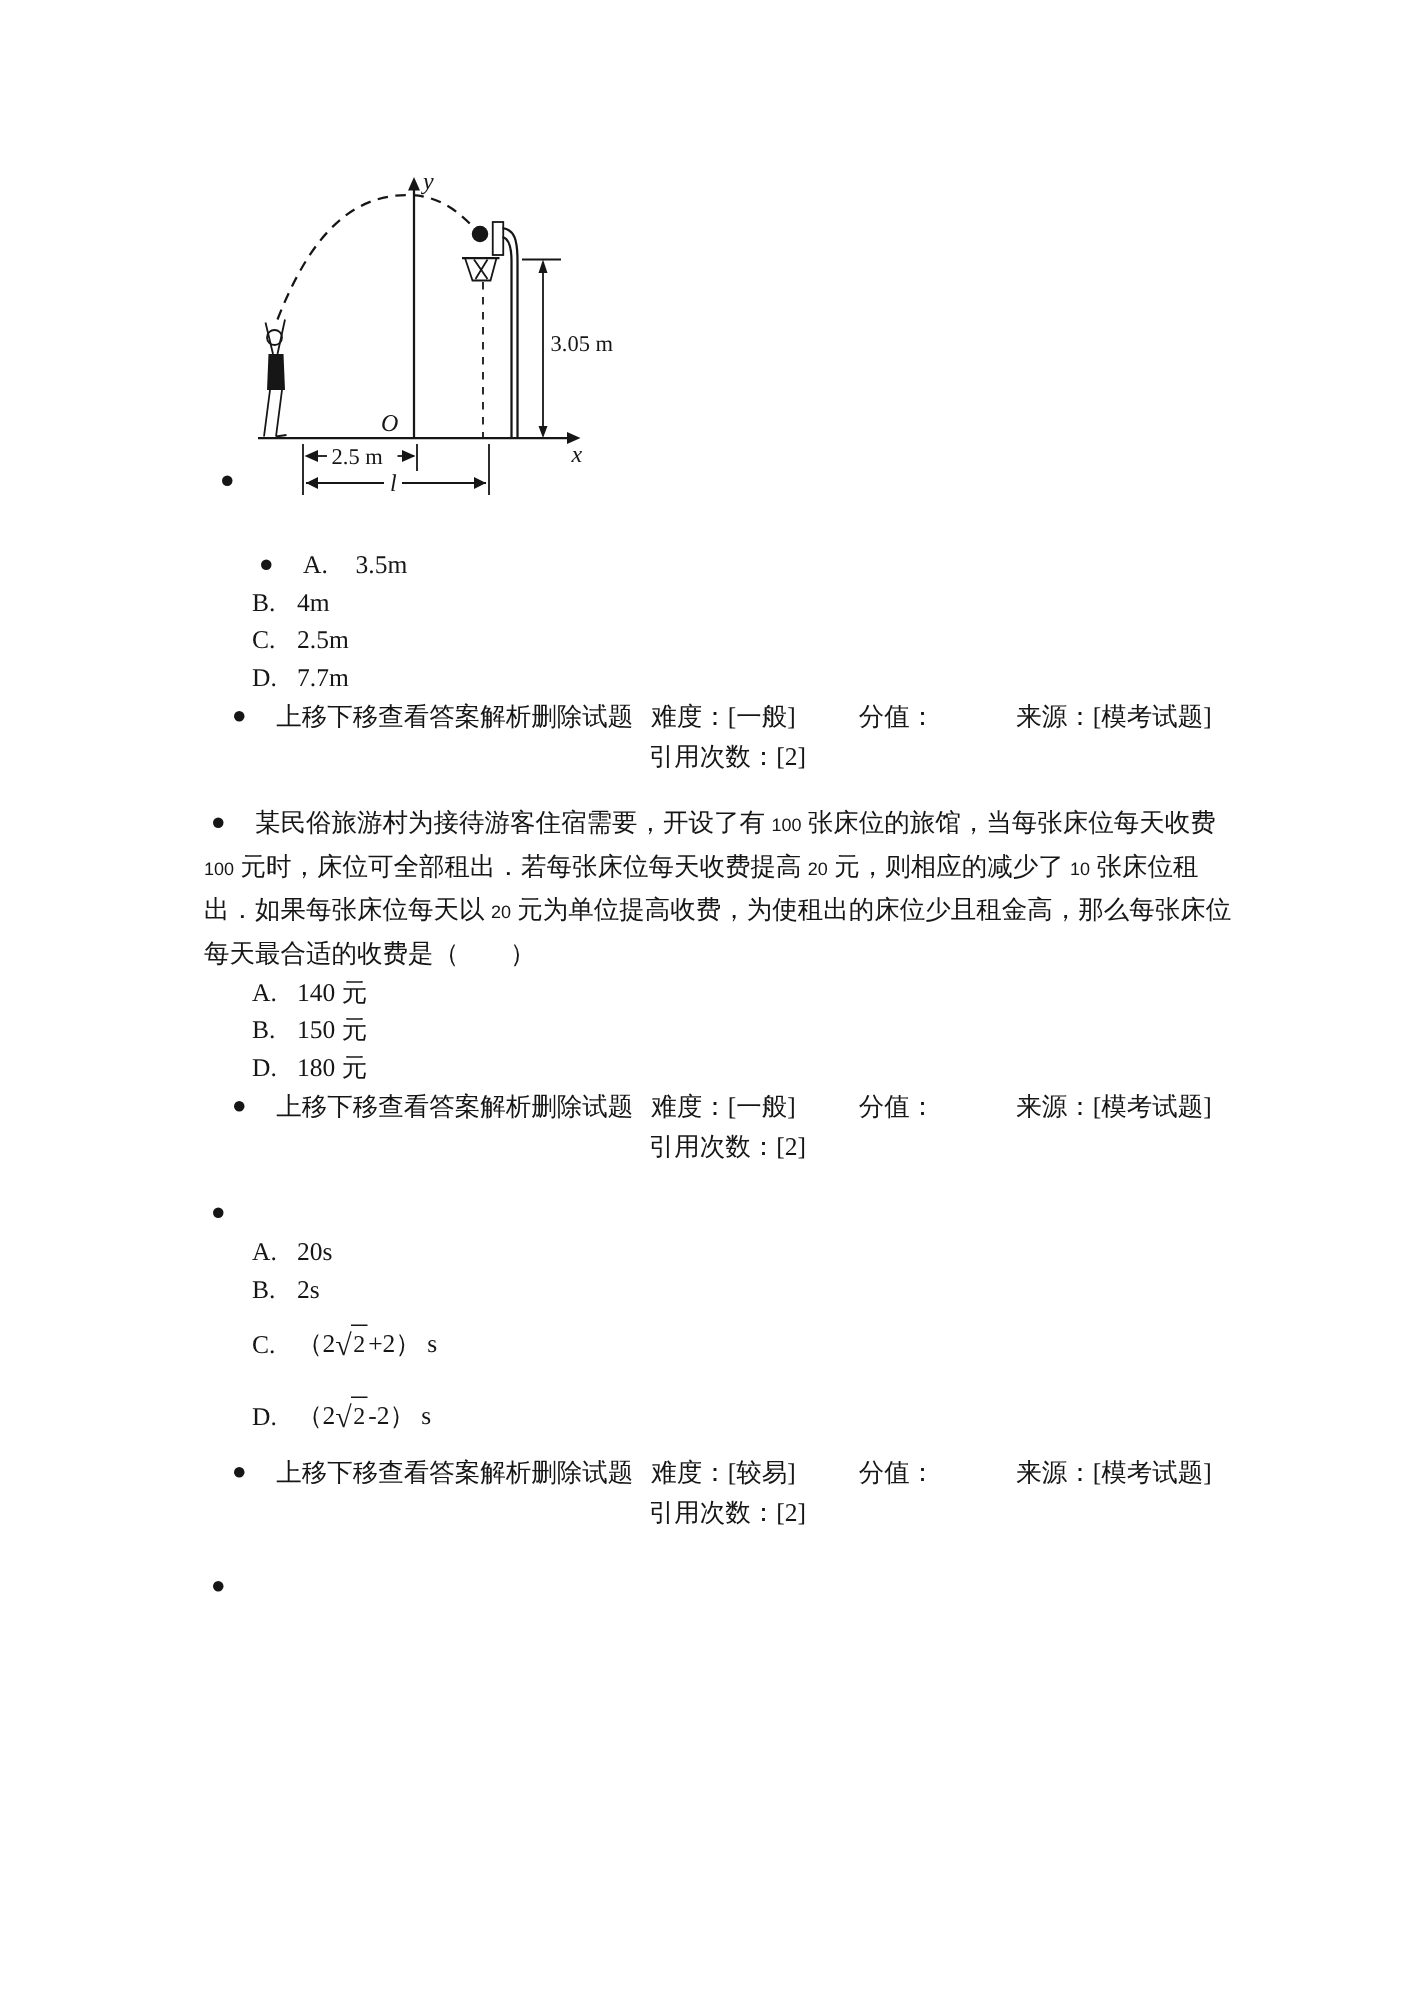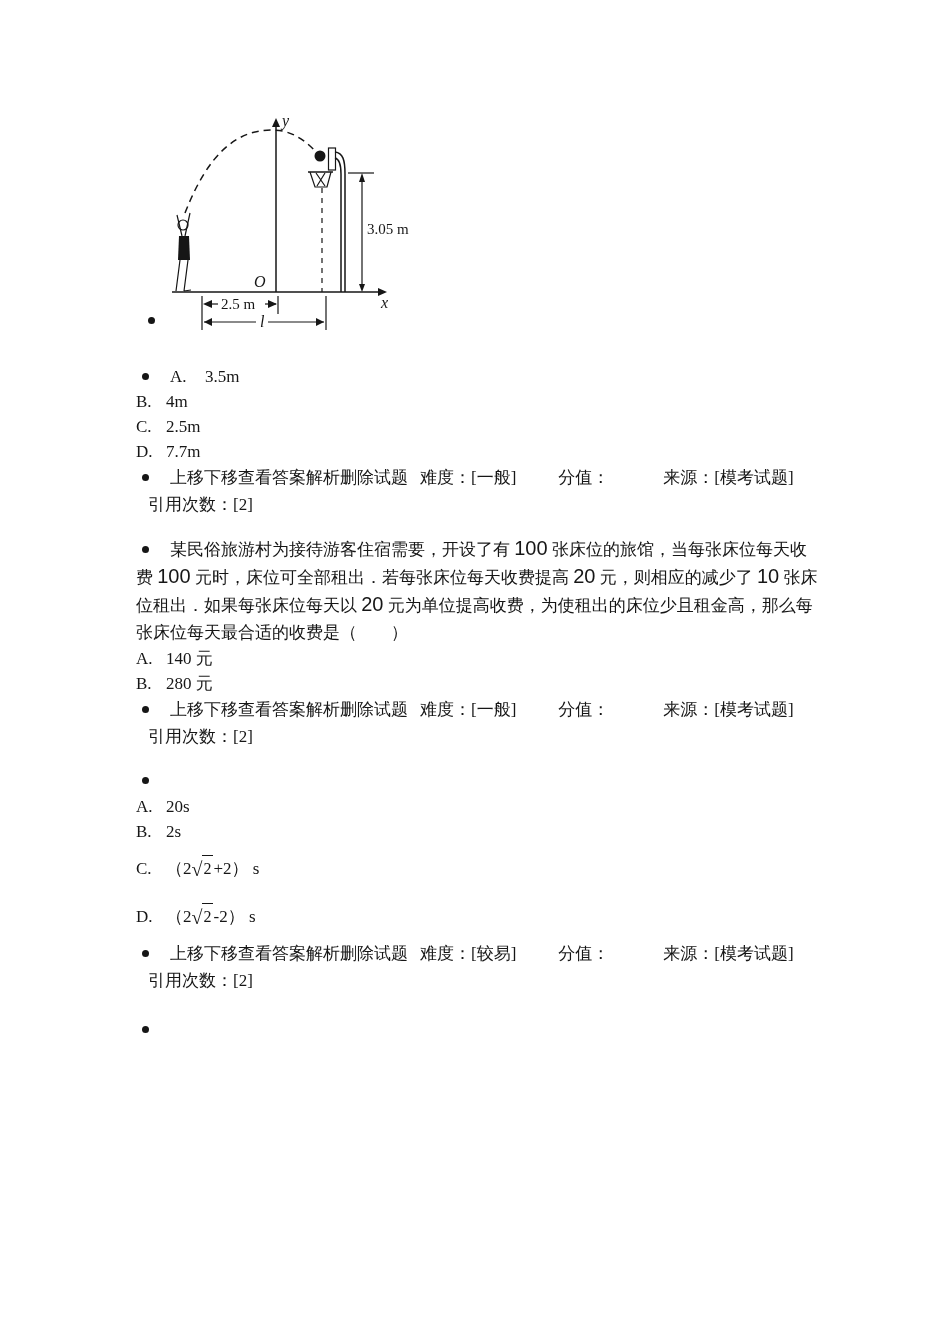--- a/index.html
+++ b/index.html
@@ -18,26 +18,26 @@
   
   .figrow{display:flex;align-items:flex-end;margin-bottom:26px;}
   .fig line,.fig path,.fig circle,.fig rect,.fig polyline{stroke:#161616;fill:none;stroke-width:1.5;}
   .fig .fill{fill:#161616;stroke:none;}
   .fig text{fill:#161616;stroke:none;font-family:"Liberation Serif","DejaVu Serif",serif;font-size:15px;}
   .fig text.it{font-style:italic;font-size:16px;}
   .fig .thin{stroke-width:1.2;}
 
   
   .qbody{margin:0;font-size:17px;line-height:27px;}
-  .meta{margin:0;font-size:17px;line-height:27px;}
-  .opt{font-size:17px;line-height:25px;}
+  .meta{margin:0;font-size:17px;line-height:27px;text-align:center;}
+  .opt{font-size:17px;line-height:25px;margin-left:32px;}
   .opt-tall{height:48px;display:flex;align-items:center;}
   .letter{display:inline-block;width:30px;}
   .letter-b{width:35px;}
-  .lat{font-family:"Liberation Sans","DejaVu Sans",sans-serif;font-size:20px;}
+  .lat{font-family:"Liberation Sans","DejaVu Sans",sans-serif;font-size:12px;}
 
   section.question{margin-top:17px;}
   #questions > section:first-child{margin-top:0;}
   #questions > section:nth-child(4){margin-top:22px;}
 
   
   .mlink{cursor:pointer;}
   .mfield{white-space:normal;}
   .g1{margin-left:12px;}
   .g2{margin-left:42px;}
@@ -128,21 +128,22 @@
           <div class="opt"><span class="letter">B.</span><span class="val">4m</span></div>
           <div class="opt"><span class="letter">C.</span><span class="val">2.5m</span></div>
           <div class="opt"><span class="letter">D.</span><span class="val">7.7m</span></div>
         </div>
         <p class="meta"><span class="bullet"></span><span class="mlink">上移</span><span class="mlink">下移</span><span class="mlink">查看答案解析</span><span class="mlink">删除试题</span><span class="mfield g1"><span>难度：</span><span>[一般]</span></span><span class="mfield g2"><span>分值：</span></span><span class="mfield g3"><span>来源：</span><span>[模考试题]</span></span><span class="mfield g4"><span>引用次数：</span><span>[2]</span></span></p>
       </section>
       <section class="question">
         <p class="qbody"><span class="bullet"></span><span>某民俗旅游村为接待游客住宿需要，开设了有 <span class="lat">100</span> 张床位的旅馆，当每张床位每天收费 <span class="lat">100</span> 元时，床位可全部租出．若每张床位每天收费提高 <span class="lat">20</span> 元，则相应的减少了 <span class="lat">10</span> 张床位租出．如果每张床位每天以 <span class="lat">20</span> 元为单位提高收费，为使租出的床位少且租金高，那么每张床位每天最合适的收费是（　　）</span></p>
         <div class="opts">
           <div class="opt"><span class="letter">A.</span><span class="val">140 元</span></div>
-          <div class="opt"><span class="letter">B.</span><span class="val">280 元</span></div>
+          <div class="opt"><span class="letter">B.</span><span class="val">150 元</span></div>
+          <div class="opt"><span class="letter">D.</span><span class="val">180 元</span></div>
         </div>
         <p class="meta"><span class="bullet"></span><span class="mlink">上移</span><span class="mlink">下移</span><span class="mlink">查看答案解析</span><span class="mlink">删除试题</span><span class="mfield g1"><span>难度：</span><span>[一般]</span></span><span class="mfield g2"><span>分值：</span></span><span class="mfield g3"><span>来源：</span><span>[模考试题]</span></span><span class="mfield g4"><span>引用次数：</span><span>[2]</span></span></p>
       </section>
       <section class="question">
         <p class="qbody"><span class="bullet"></span></p>
         <div class="opts">
           <div class="opt"><span class="letter">A.</span><span class="val">20s</span></div>
           <div class="opt"><span class="letter">B.</span><span class="val">2s</span></div>
           <div class="opt opt-tall">
             <span class="letter">C.</span>

